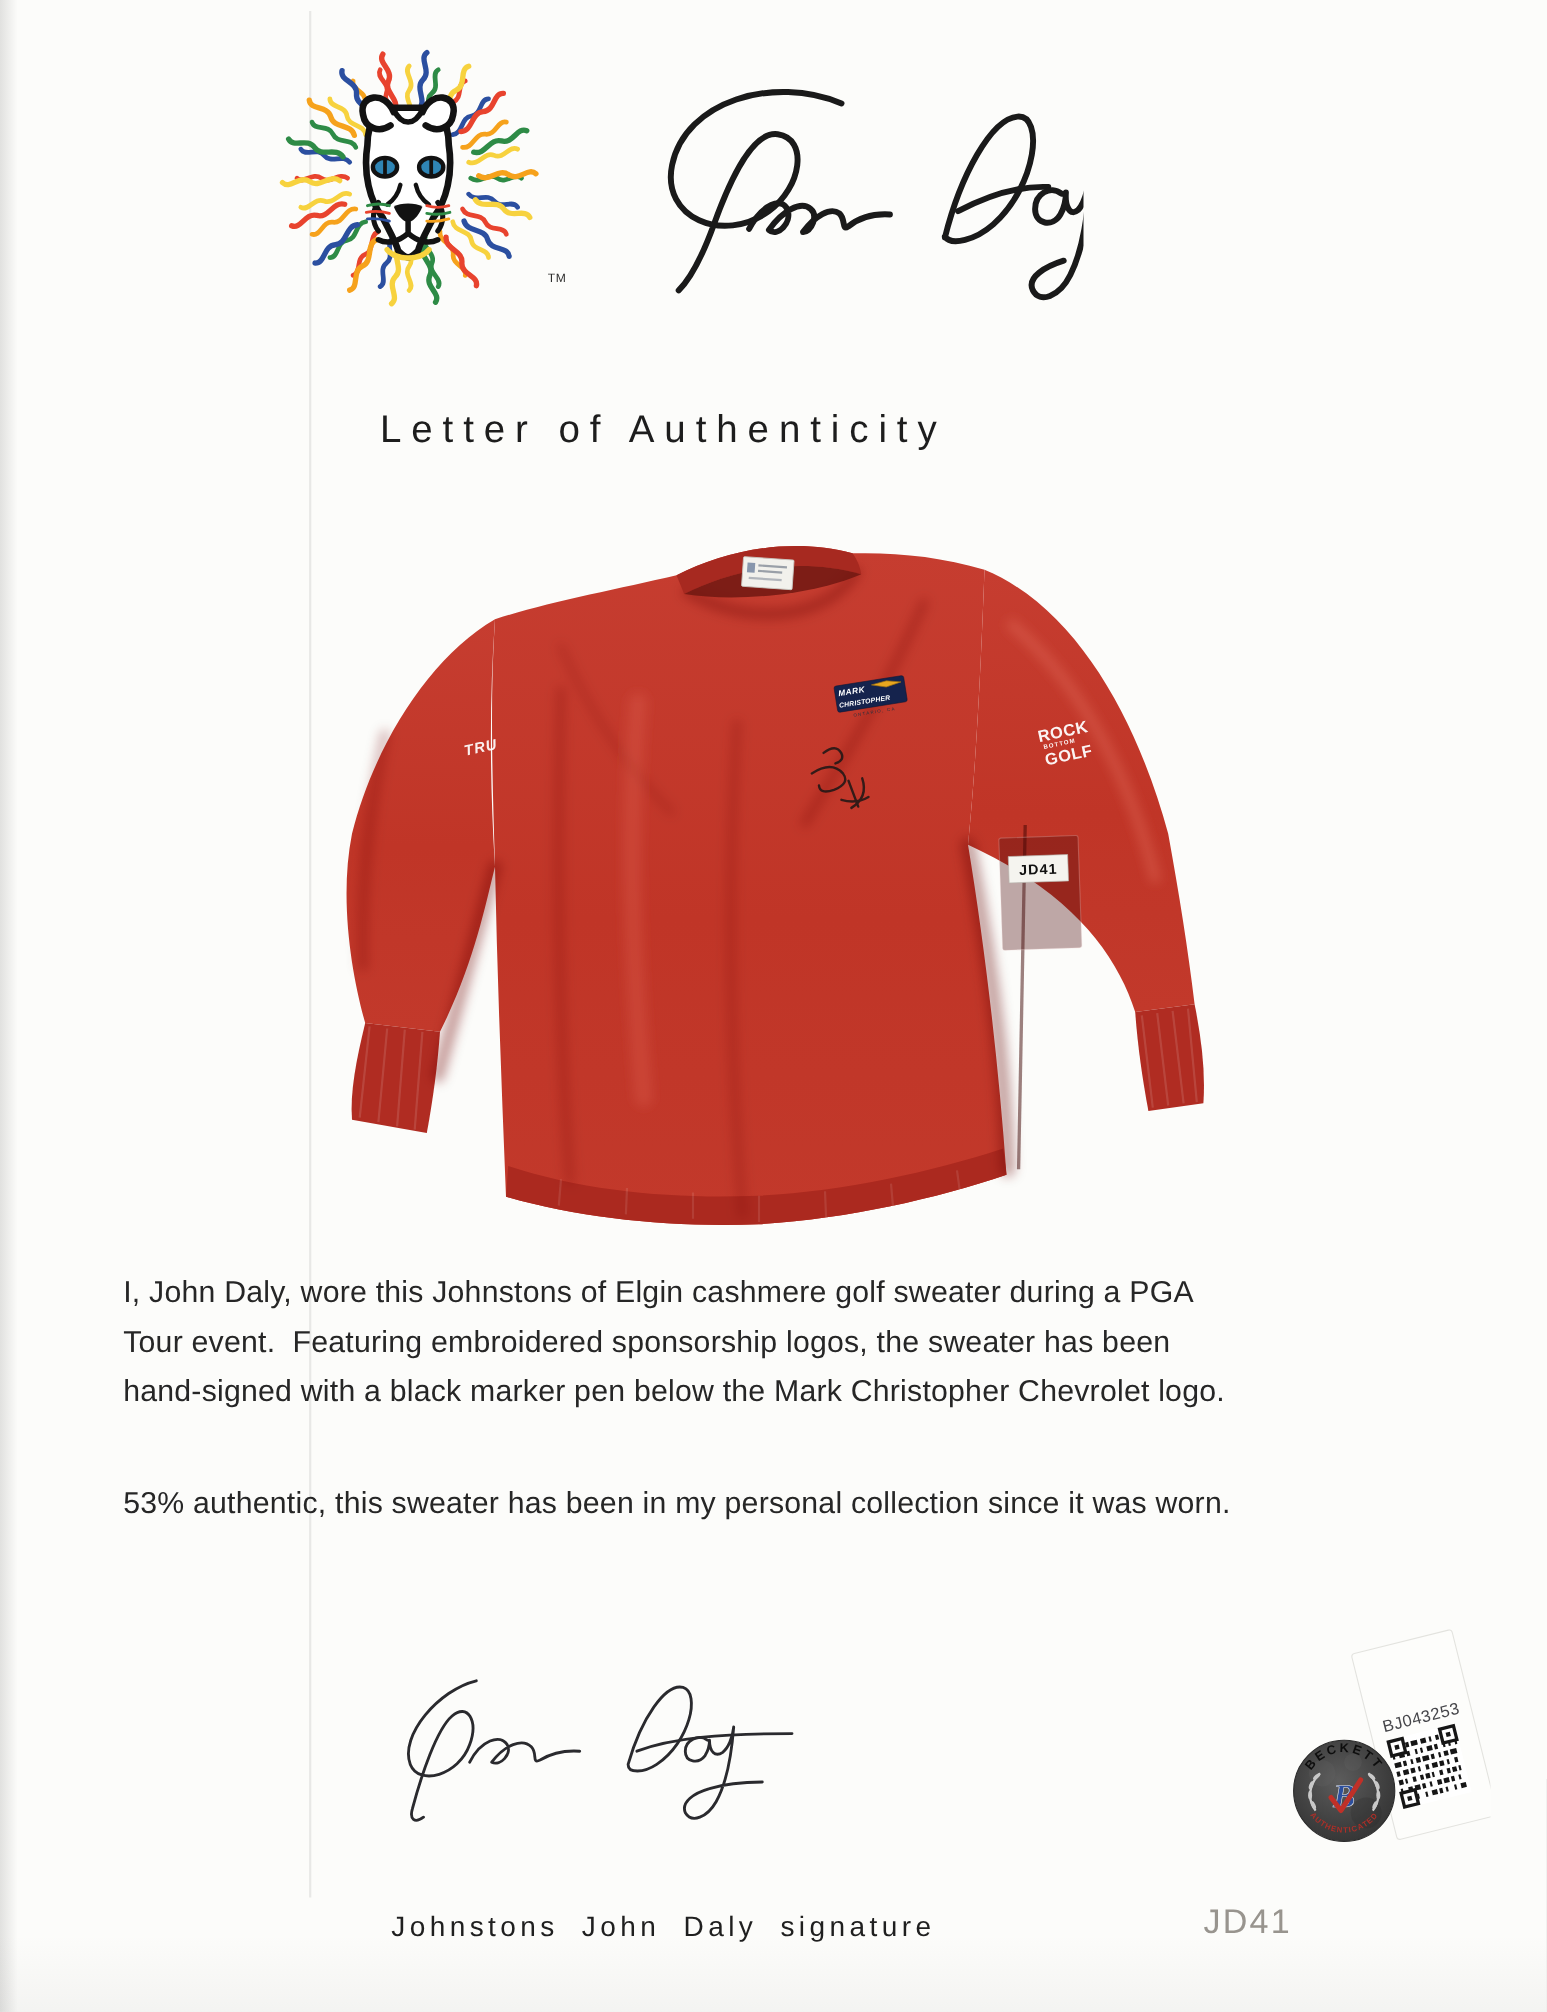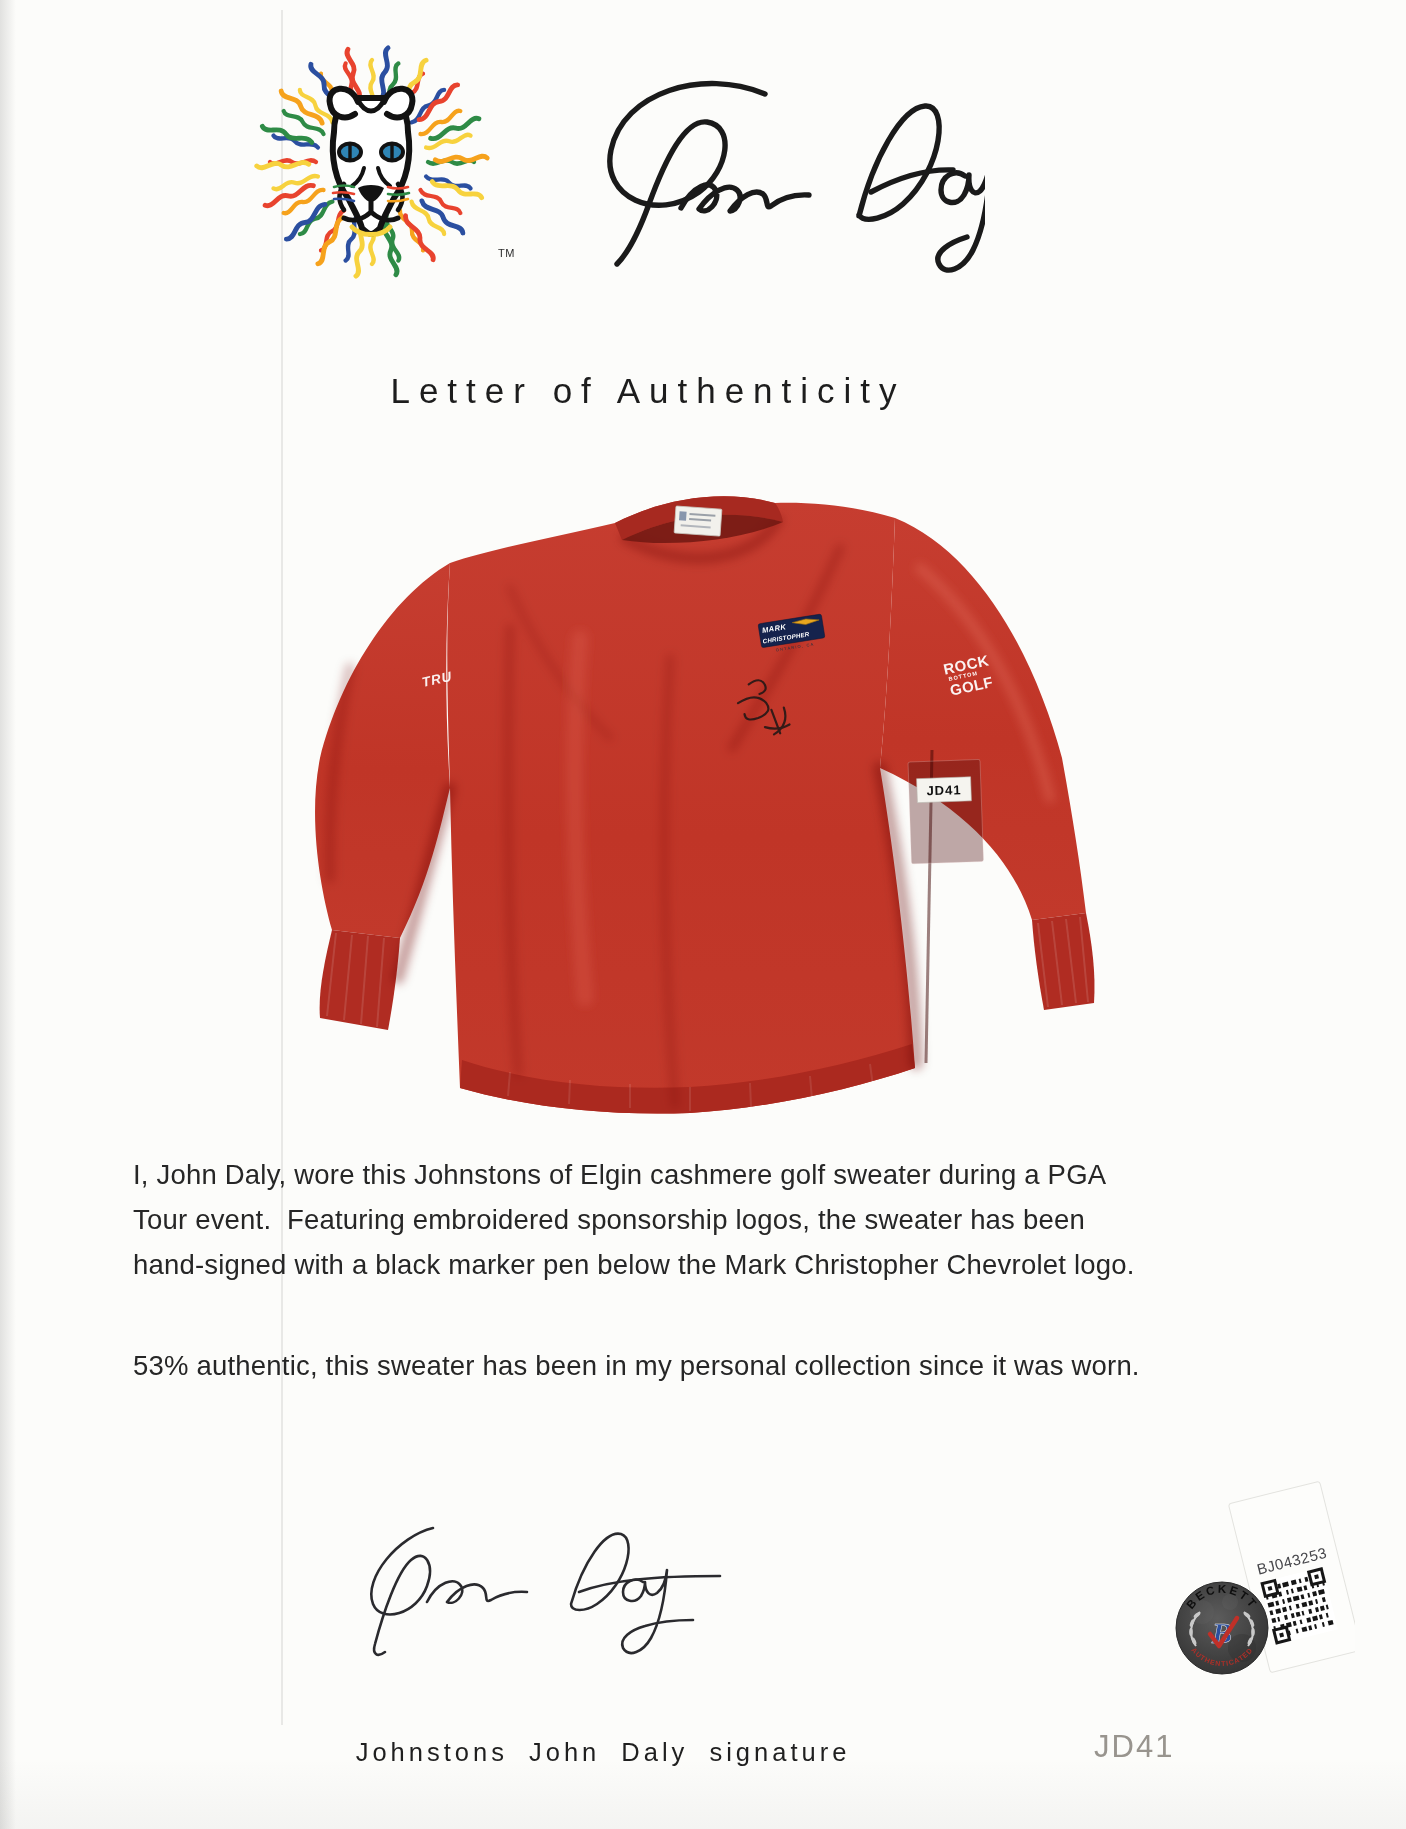--- a/index.html
+++ b/index.html
@@ -9,23 +9,23 @@
     font-family:"Liberation Sans",sans-serif;color:#222;
   }
   .abs{position:absolute;}
   .edge-shade{left:0;top:0;width:16px;height:100%;
     background:linear-gradient(90deg,rgba(70,70,70,.15),rgba(70,70,70,0));}
   .bottom-shade{left:0;bottom:0;width:100%;height:70px;
     background:linear-gradient(0deg,rgba(90,90,90,.05),rgba(90,90,90,0));}
   .crease{left:281px;top:10px;width:1.5px;height:1715px;background:rgba(110,110,110,.14);}
   .tm-mark{left:498px;top:247px;font-size:11px;font-weight:400;color:#2c2c2c;letter-spacing:.5px;}
   .doc-title{left:0;top:371px;width:1206px;text-align:center;
-    font-size:35px;letter-spacing:9px;color:#1d1d1d;font-weight:400;padding-left:45px;}
+    font-size:35px;letter-spacing:9px;color:#1d1d1d;font-weight:400;}
   .para{left:112px;width:1030px;font-size:27.5px;line-height:45px;color:#262626;
-    white-space:pre-wrap;letter-spacing:.2px;margin-left:21px;}
+    white-space:pre-wrap;letter-spacing:.2px;}
   .p1{top:1152px;}
   .p2{top:1343px;}
   .caption{left:0;top:1738px;width:1206px;text-align:center;
     font-size:25.5px;letter-spacing:4px;word-spacing:10px;color:#1f1f1f;}
   .item-code{left:1094px;top:1729px;font-size:31px;color:#98948e;letter-spacing:2px;}
   svg{display:block;}
 </style>
 </head>
 <body>
 

